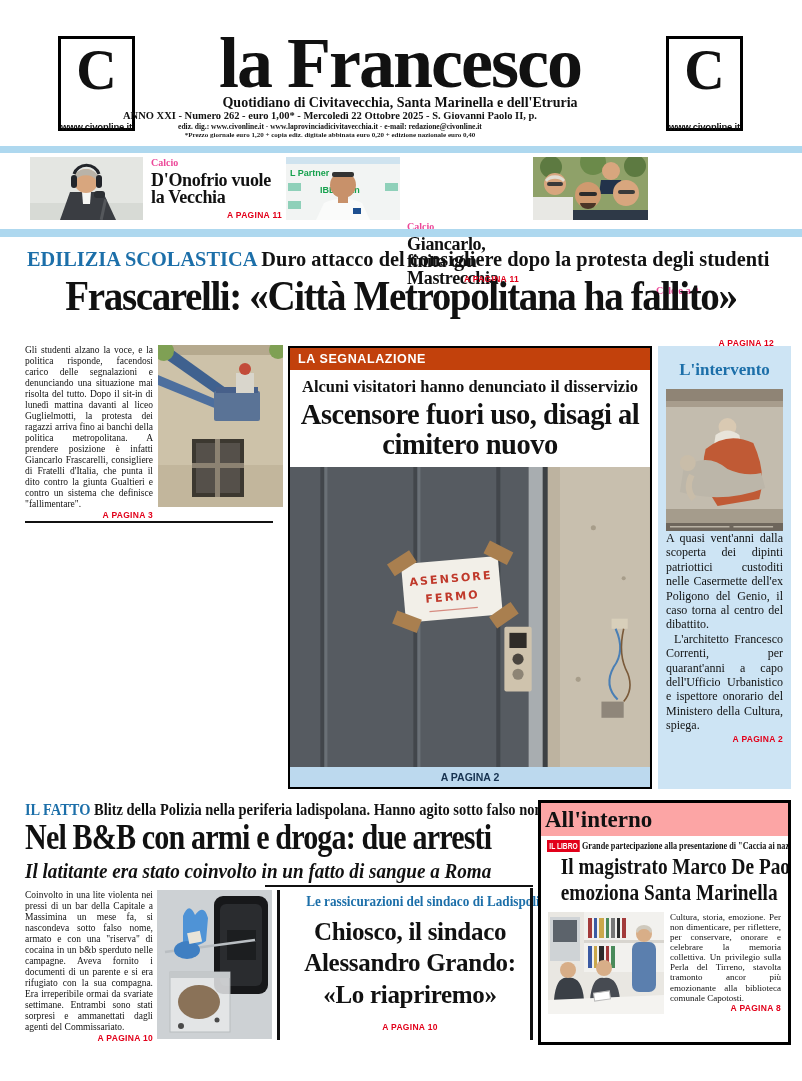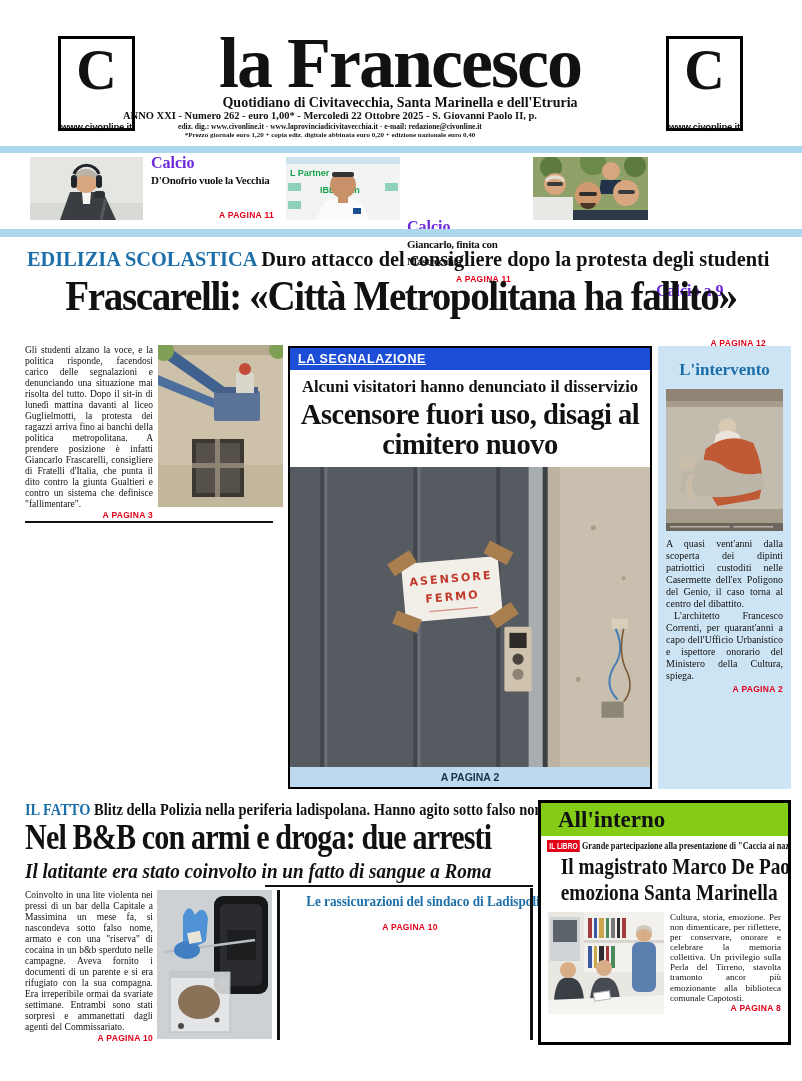--- a/index.html
+++ b/index.html
@@ -25,72 +25,72 @@
   .bars-a { position:absolute; left:0; top:8px; width:80px; height:28px;
     background:repeating-linear-gradient(90deg,#000 0 2px,#fff 2px 4px,#000 4px 5px,#fff 5px 8px); }
   .bars-b { position:absolute; left:88px; top:8px; width:28px; height:28px;
     background:repeating-linear-gradient(90deg,#000 0 2px,#fff 2px 5px); }
   .bc-num { position:absolute; left:0; top:37px; width:86px; text-align:center; font-size:7px; font-family:"Liberation Mono",monospace; letter-spacing:1px; }
 
   .strip { background:#aed8ef; }
 
   
   .teaser { height:64px; position:relative; }
-  .t-kicker { color:#6d28d9; font-weight:bold; font-size:16px; line-height:14px; }
-  .t-title { font-size:11px; font-weight:bold; line-height:17px; letter-spacing:-0.3px; margin-top:2px; }
+  .t-kicker { color:#ec4899; font-weight:bold; font-size:10px; line-height:14px; }
+  .t-title { font-size:18px; font-weight:bold; line-height:17px; letter-spacing:-0.3px; margin-top:2px; }
   .pagina { color:#e2001a; font-family:"Liberation Sans",sans-serif; font-weight:bold; font-size:8.5px; letter-spacing:.3px; }
-  .t-page { position:absolute; right:8px; bottom:0; }
+  .t-page { position:absolute; right:0; bottom:0; }
   .photo { overflow:hidden; }
   .photo svg { display:block; width:100%; height:100%; }
 
   
   .kicker-blue { color:#1c6fa9; font-weight:bold; }
   .lead-kicker { font-size:21px; font-weight:bold; white-space:nowrap; transform:scaleX(.97); transform-origin:0 50%; }
   .lead-headline { font-size:42px; font-weight:bold; letter-spacing:-1.5px; white-space:nowrap; text-align:center; transform:scaleX(.93); transform-origin:center; }
   .bodytext { font-size:9.5px; line-height:1.16; text-align:justify; }
   .bodytext .pagina { display:block; text-align:right; margin-top:1px; }
   .rule-h { background:#111; }
   .rule-v { background:#111; }
 
   
   .allarme { text-align:center; }
   .allarme .kick { font-size:20.5px; font-weight:bold; line-height:1.1; }
   .headline-xl { font-size:32px; font-weight:bold; line-height:1.2; letter-spacing:-0.5px; margin-top:8px; }
   .allarme .pagina { display:block; margin-top:16px; }
 
   
   .segna-box { border:2.5px solid #000; display:flex; flex-direction:column; background:#fff; }
-  .segna-bar { height:22px; background:#1d4ed8; color:#fff; font-family:"Liberation Sans",sans-serif; font-weight:bold; font-size:12.5px; line-height:22px; padding-left:8px; letter-spacing:.6px;text-decoration:underline; }
+  .segna-bar { height:22px; background:#c2410c; color:#fff; font-family:"Liberation Sans",sans-serif; font-weight:bold; font-size:12.5px; line-height:22px; padding-left:8px; letter-spacing:.6px; }
   .segna-sub { text-align:center; font-size:16.5px; font-weight:bold; margin-top:7px; }
   .segna-head { text-align:center; font-size:28.5px; font-weight:bold; line-height:1.07; letter-spacing:-0.5px; margin-top:3px; }
   .segna-photo { flex:1; margin-top:6px; position:relative; overflow:hidden; }
   .segna-caption { height:20px; background:#bcd9ee; text-align:center; font-family:"Liberation Sans",sans-serif; font-weight:bold; font-size:10.5px; line-height:20px; color:#16324f; }
 
   
   .interv { background:#cde4f4; padding:14px 8px 6px; }
   .interv-kicker { color:#1c6fa9; font-size:17px; font-weight:bold; text-align:center; }
   .interv-head { font-size:20.5px; font-weight:bold; text-align:center; line-height:1.15; margin-top:4px; letter-spacing:-0.3px; }
-  .interv-body { font-size:10px; line-height:1.2; text-align:justify; margin-top:7px; }
+  .interv-body { font-size:12px; line-height:1.2; text-align:justify; }
   .interv-body .p2 { text-indent:8px; }
   .interv .pagina { display:block; text-align:right; margin-top:2px; }
 
   
   .fatto-kicker { font-size:17px; font-weight:bold; white-space:nowrap; transform:scaleX(.85); transform-origin:0 50%; }
   .fatto-head { font-size:35px; font-weight:bold; letter-spacing:-1px; white-space:nowrap; transform:scaleX(.86); transform-origin:0 50%; }
   .fatto-sub { font-size:22px; font-weight:bold; font-style:italic; white-space:nowrap; transform:scaleX(.87); transform-origin:0 50%; }
 
   
   .chiosco { text-align:center; }
   .chiosco .kick { color:#1c6fa9; font-size:15px; font-weight:bold; white-space:nowrap; transform:scaleX(.88); transform-origin:center; }
   .chiosco .head { font-size:25px; font-weight:bold; line-height:1.25; margin-top:6px; letter-spacing:-0.3px; }
   .chiosco .pagina { display:block; margin-top:12px; }
 
   
   .interno-box { border:3px solid #000; background:#fff; overflow:hidden; }
-  .interno-bar { height:33px; background:#84cc16; font-size:23px; font-weight:bold; line-height:33px; padding-left:17px; }
+  .interno-bar { height:33px; background:#fca5a5; font-size:23px; font-weight:bold; line-height:33px; padding-left:4px; }
   .interno-kicker { margin:4px 0 0 6px; white-space:nowrap; transform:scaleX(.78); transform-origin:0 50%; font-size:10.5px; font-weight:bold; }
   .libro-tag { background:#e2001a; color:#fff; font-family:"Liberation Sans",sans-serif; font-size:8.5px; font-weight:bold; padding:1px 3px; }
   .interno-head { text-align:center; font-size:23px; font-weight:bold; line-height:1.12; margin-top:3px; white-space:nowrap; transform:scaleX(.84); transform-origin:center; }
   .interno-head span { display:block; }
   .interno-row { display:flex; gap:6px; padding:6px 7px 0; }
   .interno-photo { width:116px; height:102px; flex:none; }
   .interno-text { flex:1; font-size:9px; line-height:1.13; text-align:justify; }
   .interno-text .pagina { display:block; text-align:right; margin-top:1px; }
 
   
@@ -321,20 +321,25 @@
       <ellipse cx="42" cy="112" rx="21" ry="17" fill="#8a7258"></ellipse>
       <circle cx="24" cy="136" r="3" fill="#4a4a4a"></circle>
       <circle cx="60" cy="130" r="2.5" fill="#4a4a4a"></circle>
     </svg>
   </div>
 
   <div class="abs rule-v" style="left:277px; top:890px; width:3px; height:150px;"></div>
 
   <div class="abs chiosco" style="left:292px; top:893px; width:236px;">
     <div class="kick">Le rassicurazioni del sindaco di Ladispoli</div>
+    <div class="head">
+      <div>Chiosco, il sindaco</div>
+      <div>Alessandro Grando:</div>
+      <div>«Lo riapriremo»</div>
+    </div>
     <span class="pagina">A PAGINA 10</span>
   </div>
 
   <div class="abs rule-v" style="left:530px; top:888px; width:2.5px; height:152px;"></div>
 
   <div class="abs interno-box" style="left:538px; top:800px; width:253px; height:245px;">
     <div class="interno-bar">All'interno</div>
     <div class="interno-kicker">
       <span class="libro-tag">IL LIBRO</span>
       <span>Grande partecipazione alla presentazione di "Caccia ai nazisti"</span>

